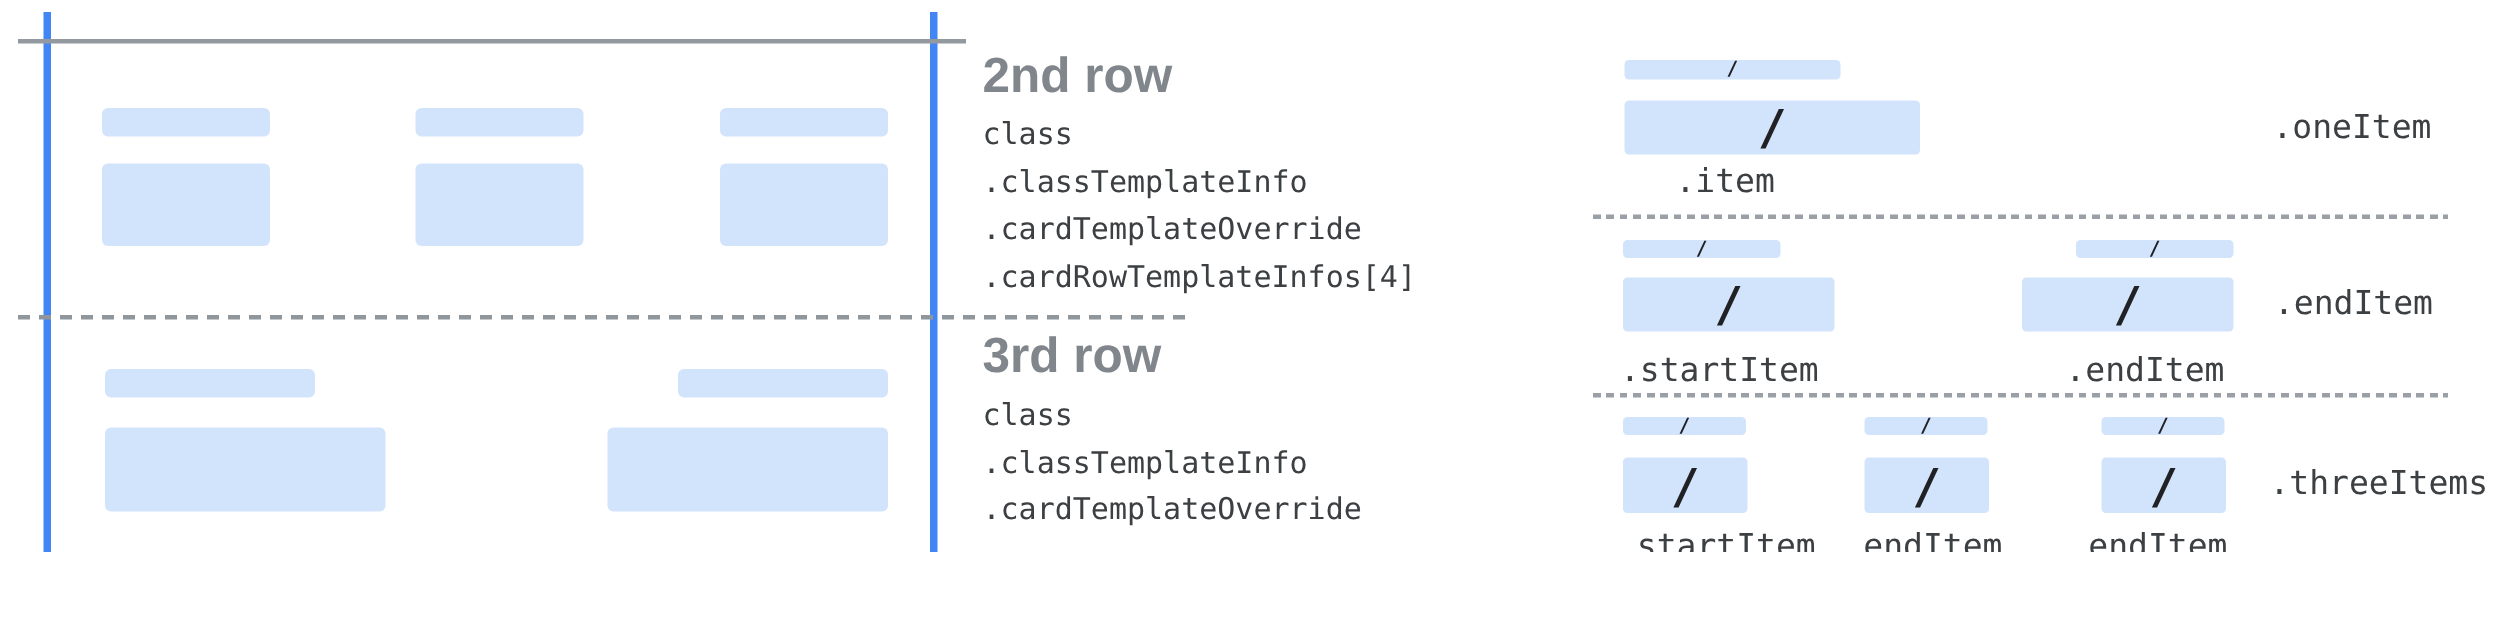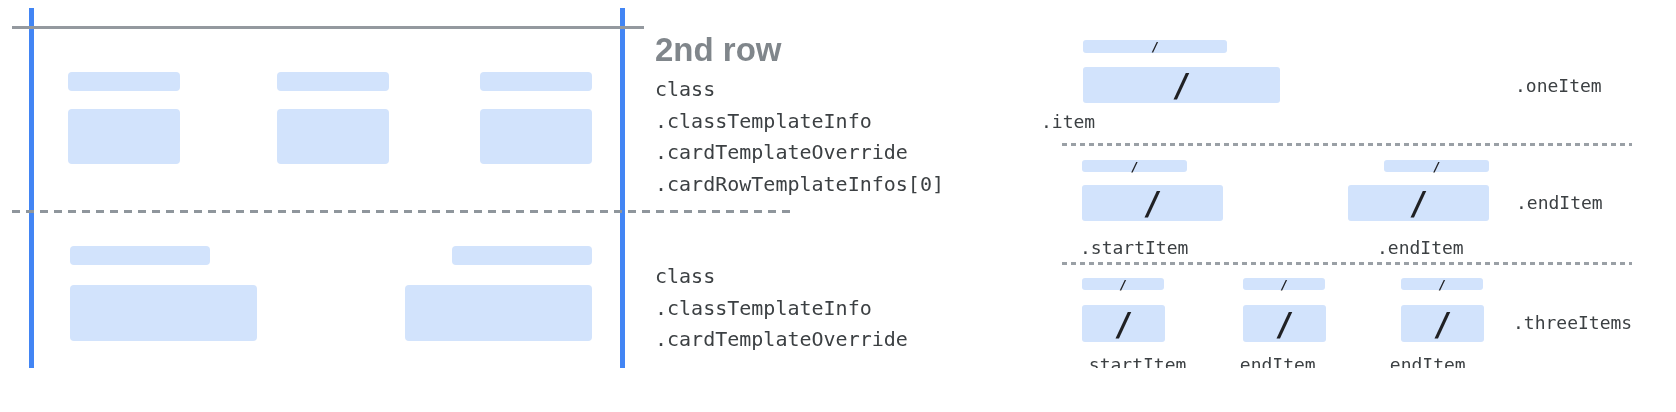--- a/index.html
+++ b/index.html
@@ -21,21 +21,21 @@
   .bar{position:absolute;background:#d2e3fc;border-radius:3px;
        display:flex;align-items:center;justify-content:center;}
   .slash-lg{font:700 32px "DejaVu Sans Mono","Liberation Mono",monospace;color:#202124;}
   .slash-sm{font:700 13px "DejaVu Sans Mono","Liberation Mono",monospace;color:#202124;}
 
   
   .heading{position:absolute;font:700 33px "Liberation Sans",sans-serif;color:#80868b;
            line-height:40px;white-space:nowrap;}
   .code{font-family:"DejaVu Sans Mono","Liberation Mono",monospace;color:#3c4043;}
   .codeblock{position:absolute;font-size:20px;line-height:31.5px;white-space:nowrap;}
-  .bar-label{position:absolute;font-size:18px;line-height:28px;white-space:nowrap;}
+  .bar-label{position:absolute;font-size:22px;line-height:28px;white-space:nowrap;}
 </style>
 </head>
 <body>
 
 <div id="canvas">
 
   <div>
     <div class="vguide" style="left:29px;"></div>
     <div class="vguide" style="left:620px;"></div>
     <div class="hedge" style="left:12px;top:26px;width:632px;"></div>
@@ -53,37 +53,38 @@
     <div class="ph" style="left:70px;top:285px;width:187px;height:56px;"></div>
     <div class="ph" style="left:452px;top:246px;width:140px;height:19px;"></div>
     <div class="ph" style="left:405px;top:285px;width:187px;height:56px;"></div>
   </div>
 
   <div class="heading" style="left:655px;top:30px;">2nd row</div>
   <div class="codeblock code" style="left:655px;top:74px;">
     <div>class</div>
     <div>.classTemplateInfo</div>
     <div>.cardTemplateOverride</div>
-    <div>.cardRowTemplateInfos[0]</div>
+    <div>.cardRowTemplateInfos[4]</div>
   </div>
 
+  <div class="heading" style="left:655px;top:217px;">3rd row</div>
   <div class="codeblock code" style="left:655px;top:261px;">
     <div>class</div>
     <div>.classTemplateInfo</div>
     <div>.cardTemplateOverride</div>
   </div>
 
   <div>
     <div class="bar" style="left:1083px;top:40px;width:144px;height:13px;">
       <span class="slash-sm">/</span>
     </div>
     <div class="bar" style="left:1083px;top:67px;width:197px;height:36px;">
       <span class="slash-lg">/</span>
     </div>
-    <div class="bar-label code" style="left:1041px;top:108px;">.item</div>
+    <div class="bar-label code" style="left:1117px;top:108px;">.item</div>
     <div class="bar-label code" style="left:1515px;top:72px;">.oneItem</div>
   </div>
 
   <div class="dash-right" style="left:1062px;top:143px;width:570px;"></div>
 
   <div>
     <div class="bar" style="left:1082px;top:160px;width:105px;height:12px;">
       <span class="slash-sm">/</span>
     </div>
     <div class="bar" style="left:1082px;top:185px;width:141px;height:36px;">

